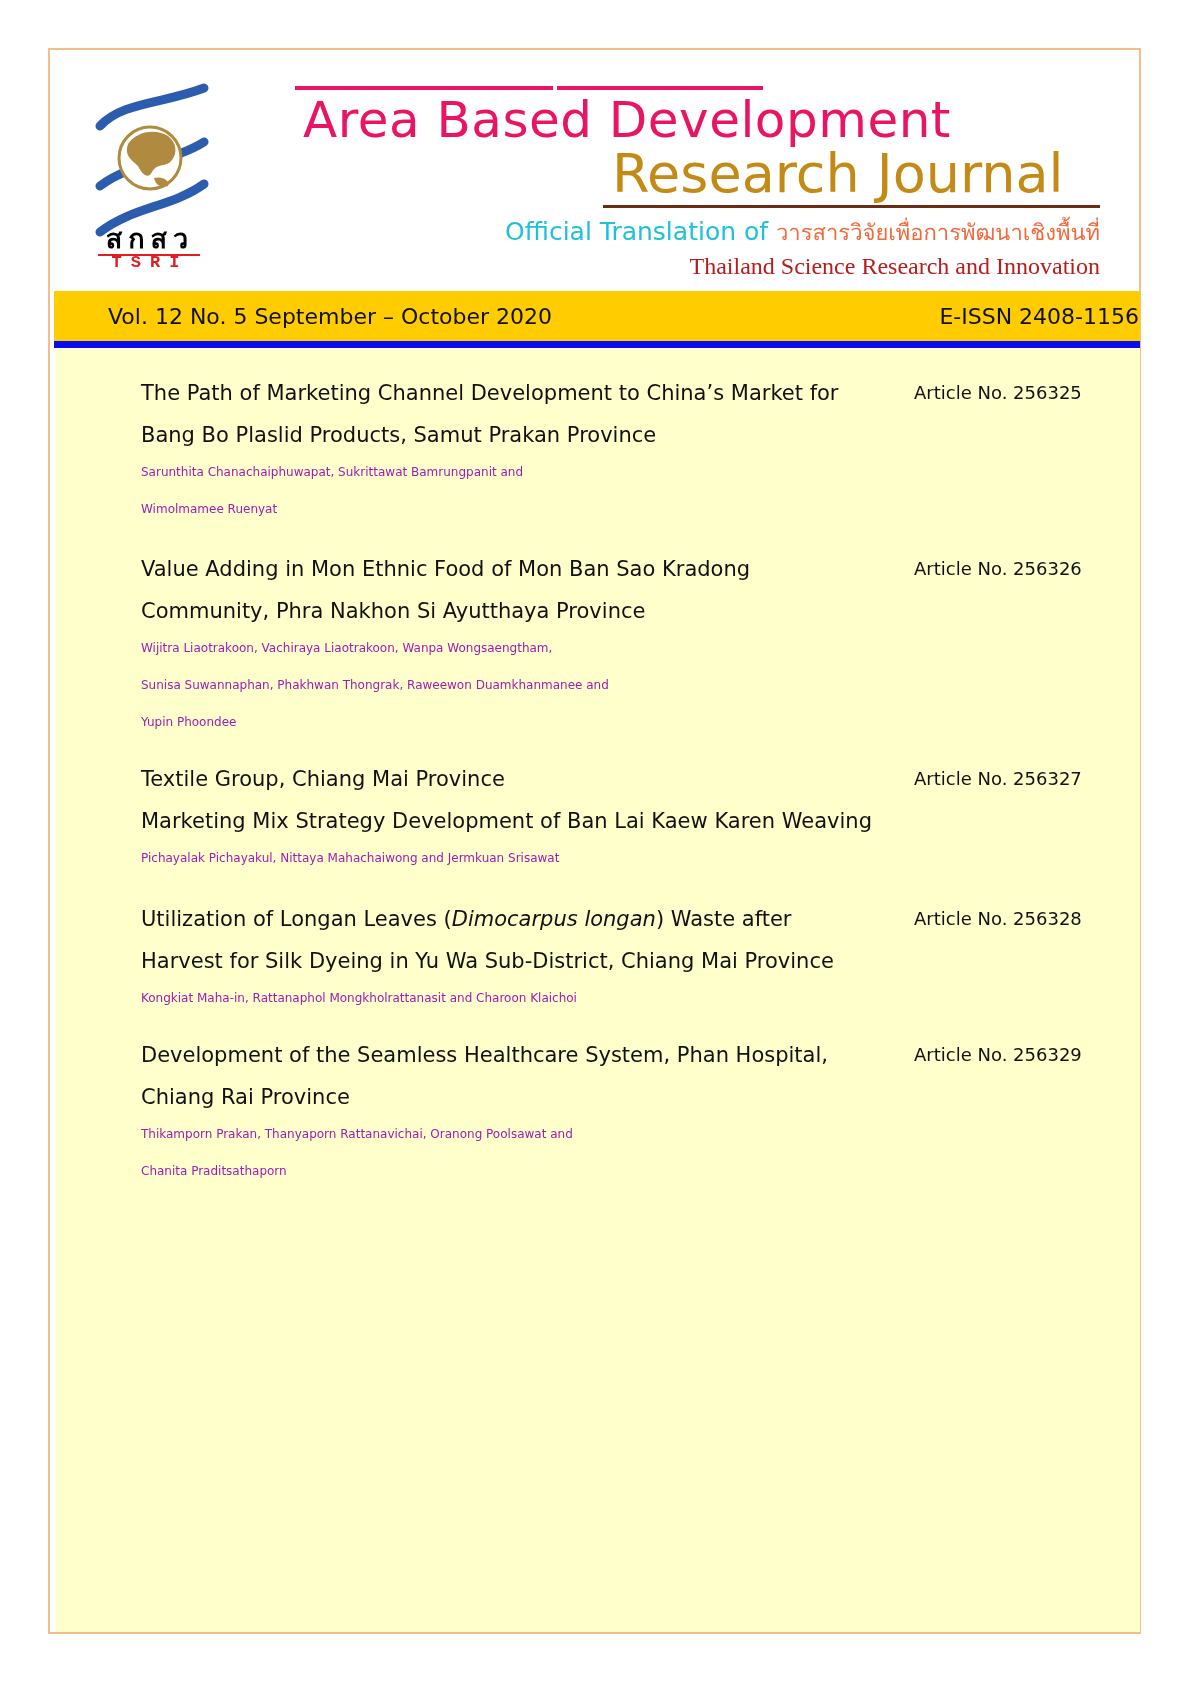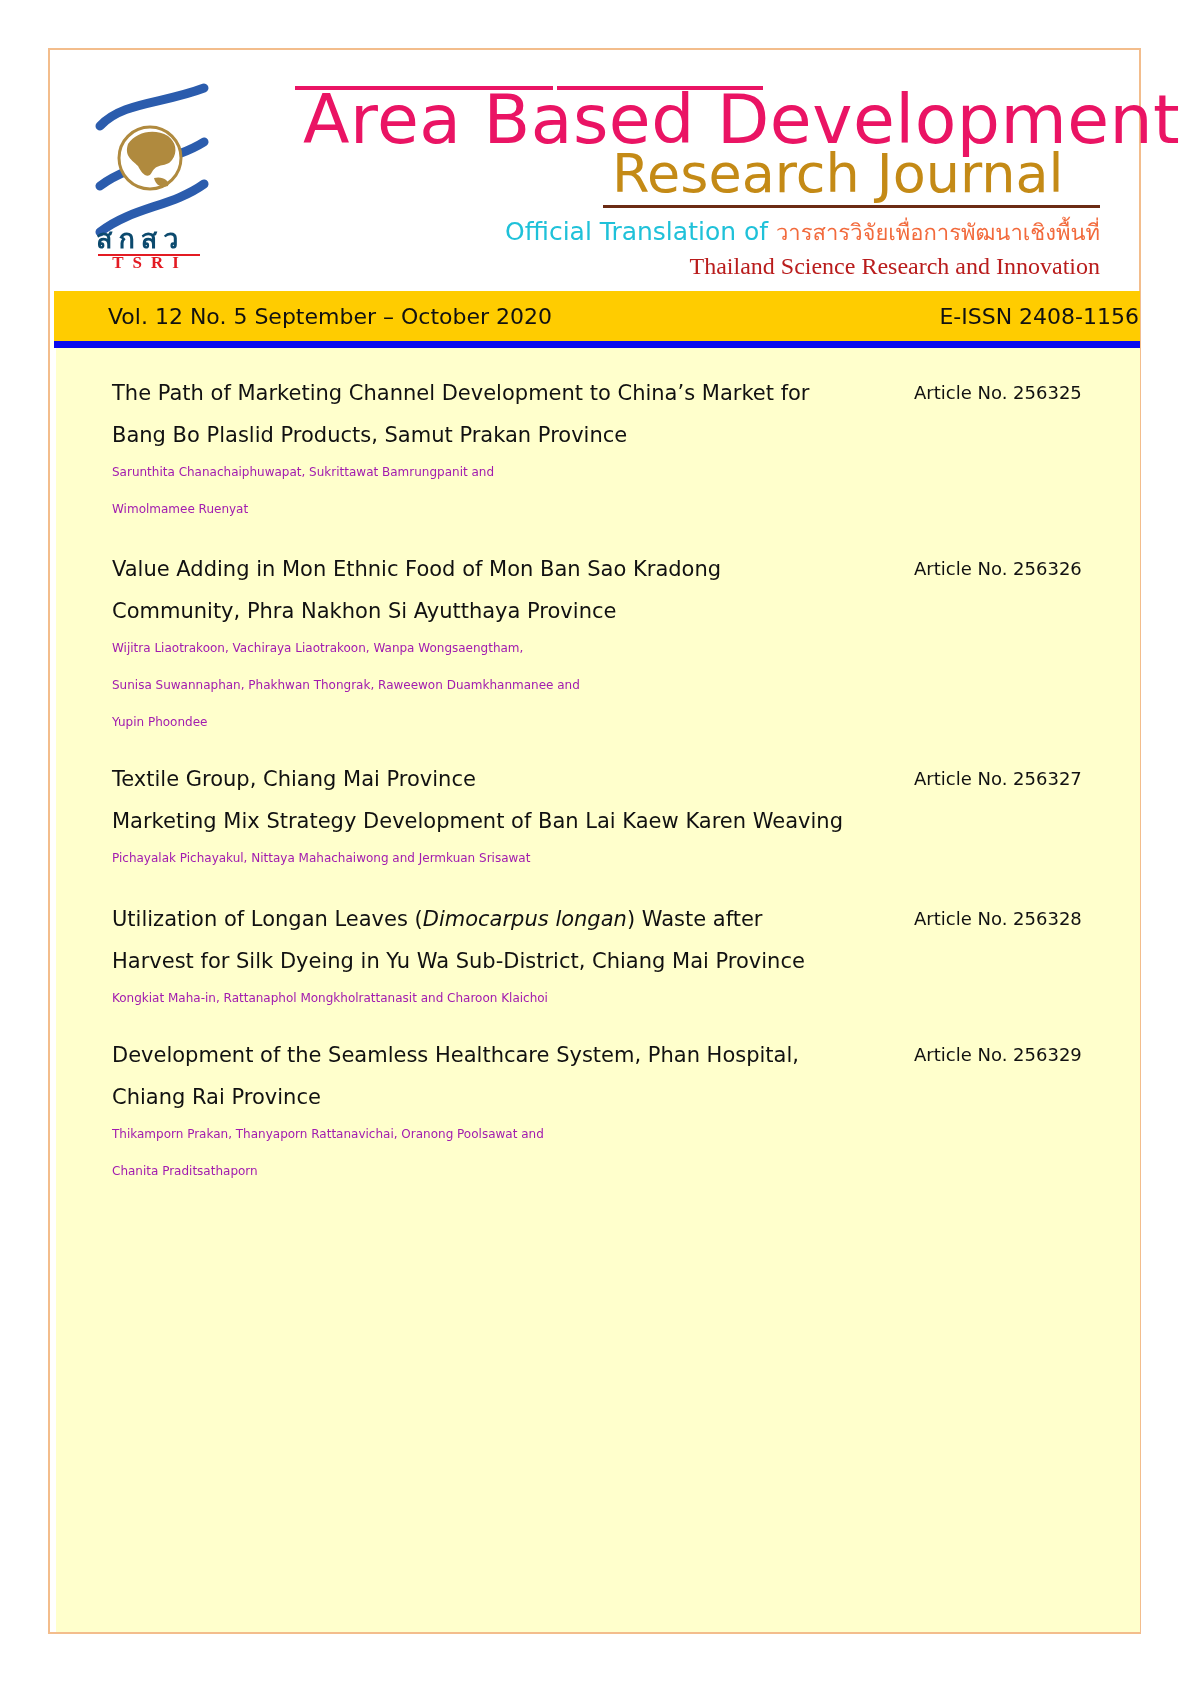--- a/index.html
+++ b/index.html
@@ -3,30 +3,30 @@
 <meta charset="utf-8">
 <style>
   html, body { margin: 0; padding: 0; background: #ffffff; }
   body { width: 1191px; height: 1684px; position: relative; overflow: hidden;
          font-family: "DejaVu Sans", sans-serif; }
   .frame { position: absolute; left: 48px; top: 48px; width: 1093px; height: 1586px;
            border: 2px solid #f3bd8c; box-sizing: border-box; background: #ffffff; }
   .cream { position: absolute; left: 56px; top: 348px; width: 1084px; height: 1284px;
            background: #ffffcc; }
   .logo { position: absolute; left: 92px; top: 82px; width: 118px; height: 188px; }
-  .logo-th { position: absolute; left: 96px; top: 225px; width: 108px; 
-             color: #0c4a6e; font-family: "DejaVu Sans", sans-serif; font-weight: bold;
+  .logo-th { position: absolute; left: 96px; top: 225px; width: 108px; text-align: center;
+             color: #000000; font-family: "DejaVu Sans", sans-serif; font-weight: bold;
              font-size: 27px; letter-spacing: 6px; line-height: 28px; }
   .logo-underline { position: absolute; left: 98px; top: 254px; width: 102px; height: 2px; background: #e31b23; }
   .logo-en { position: absolute; left: 96px; top: 254px; width: 108px; text-align: center;
-             color: #e31b23; font-family: Liberation Serif, serif; font-weight: bold;
+             color: #e31b23; font-family: Liberation Mono, monospace; font-weight: bold;
              font-size: 17px; letter-spacing: 9px; line-height: 18px; }
   .pink-line { position: absolute; top: 86px; height: 4px; background: #ea1464; }
   .title1 { position: absolute; left: 303px; top: 84px; font-family: "DejaVu Sans", sans-serif;
-            font-size: 68px; color: #ea1464; letter-spacing: 0.5px; white-space: nowrap; line-height: 72px; }
+            font-size: 50px; color: #ea1464; letter-spacing: 0.5px; white-space: nowrap; line-height: 72px; }
   .title2 { position: absolute; left: 612px; top: 142px; font-family: "DejaVu Sans", sans-serif;
             font-size: 54px; color: #c48a16; white-space: nowrap; line-height: 64px; }
   .brown-line { position: absolute; left: 603px; top: 205px; width: 497px; height: 3px; background: #6b2b14; }
   .subtitle { position: absolute; right: 91px; top: 216px; white-space: nowrap;
               font-family: "DejaVu Sans", sans-serif; font-size: 25px; line-height: 32px; }
   .subtitle .en { color: #1fc1d9; }
   .subtitle .th { color: #f26a3c; font-size: 22px; }
   .org { position: absolute; right: 91px; top: 252px; white-space: nowrap;
          font-family: Liberation Serif, serif; font-size: 24px; color: #b91c1c; line-height: 28px; }
   .band { position: absolute; left: 54px; top: 291px; width: 1086px; height: 50px; background: #ffcc00; }
@@ -37,21 +37,21 @@
   .blue-line { position: absolute; left: 54px; top: 341px; width: 1086px; height: 7px; background: #0a0aee; }
   .articles { position: absolute; left: 112px; top: 372px; width: 1000px; }
   .article { position: relative; }
   .article .title { width: 740px; font-size: 21px; line-height: 42px; color: #111;
                     font-family: "DejaVu Sans", sans-serif; }
   .article .title span { white-space: nowrap; }
   .article .authors { width: 760px; font-size: 12px; line-height: 37px; color: #a21caf; 
                       font-family: "DejaVu Sans", sans-serif; margin-top: -2px; }
   .article .artno { position: absolute; left: 802px; top: 0; font-size: 18px; line-height: 42px; color: #111;
                     white-space: nowrap; font-family: "DejaVu Sans", sans-serif; }
-  .line { display: block; white-space: nowrap; }
+  .line { display: block; white-space: nowrap; margin-left: 29px; }
 </style>
 </head>
 <body>
 
 <div class="frame"></div>
 <div class="cream"></div>
 
 <svg class="logo" viewBox="0 0 118 188">
   <path d="M8 44 C 30 20, 70 22, 112 6" stroke="#2b5cad" stroke-width="9" fill="none" stroke-linecap="round"></path>
   <path d="M8 104 C 40 80, 80 80, 112 60" stroke="#2b5cad" stroke-width="9" fill="none" stroke-linecap="round"></path>

